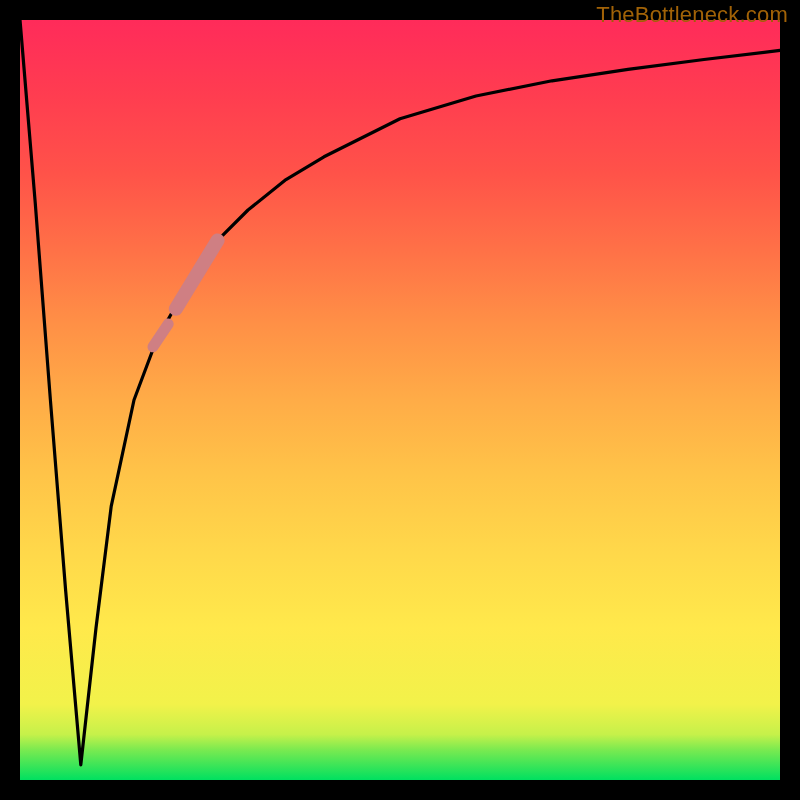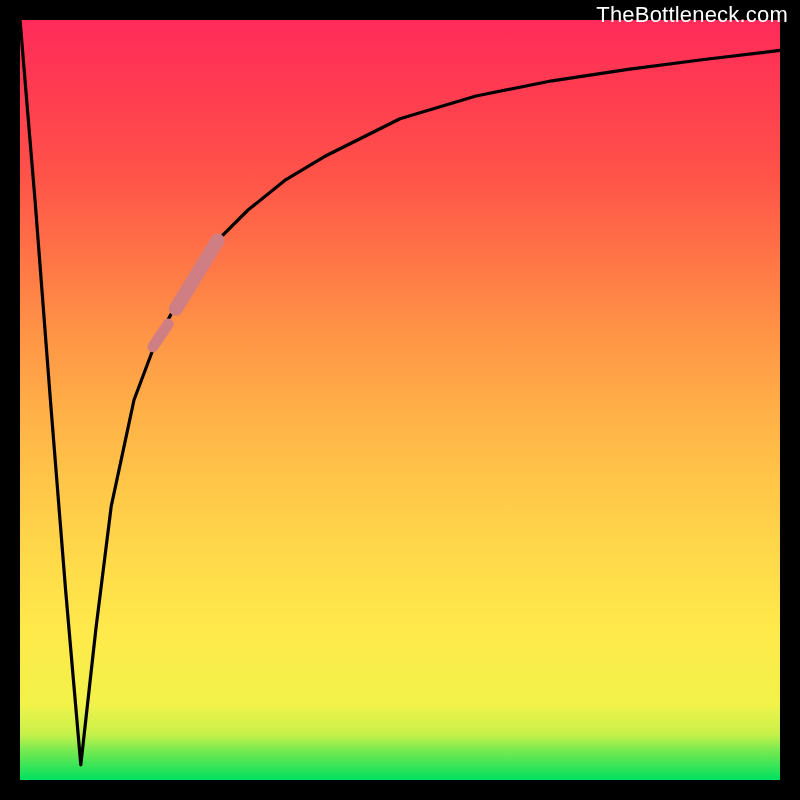--- a/index.html
+++ b/index.html
@@ -38,21 +38,21 @@
       #ff7047 70%,
       #ff5249 80%,
       #ff3d50 90%,
       #ff2b5a 100%
     );
   }
   .watermark {
     position: absolute;
     top: 2px;
     right: 12px;
-    color: #ffffff;
+    color: #a16207;
     font-size: 22px;
     font-weight: 500;
     letter-spacing: 0.2px;
     user-select: none;
     z-index: 10;
   }
   svg.curve {
     position: absolute;
     left: 0;
     top: 0;

